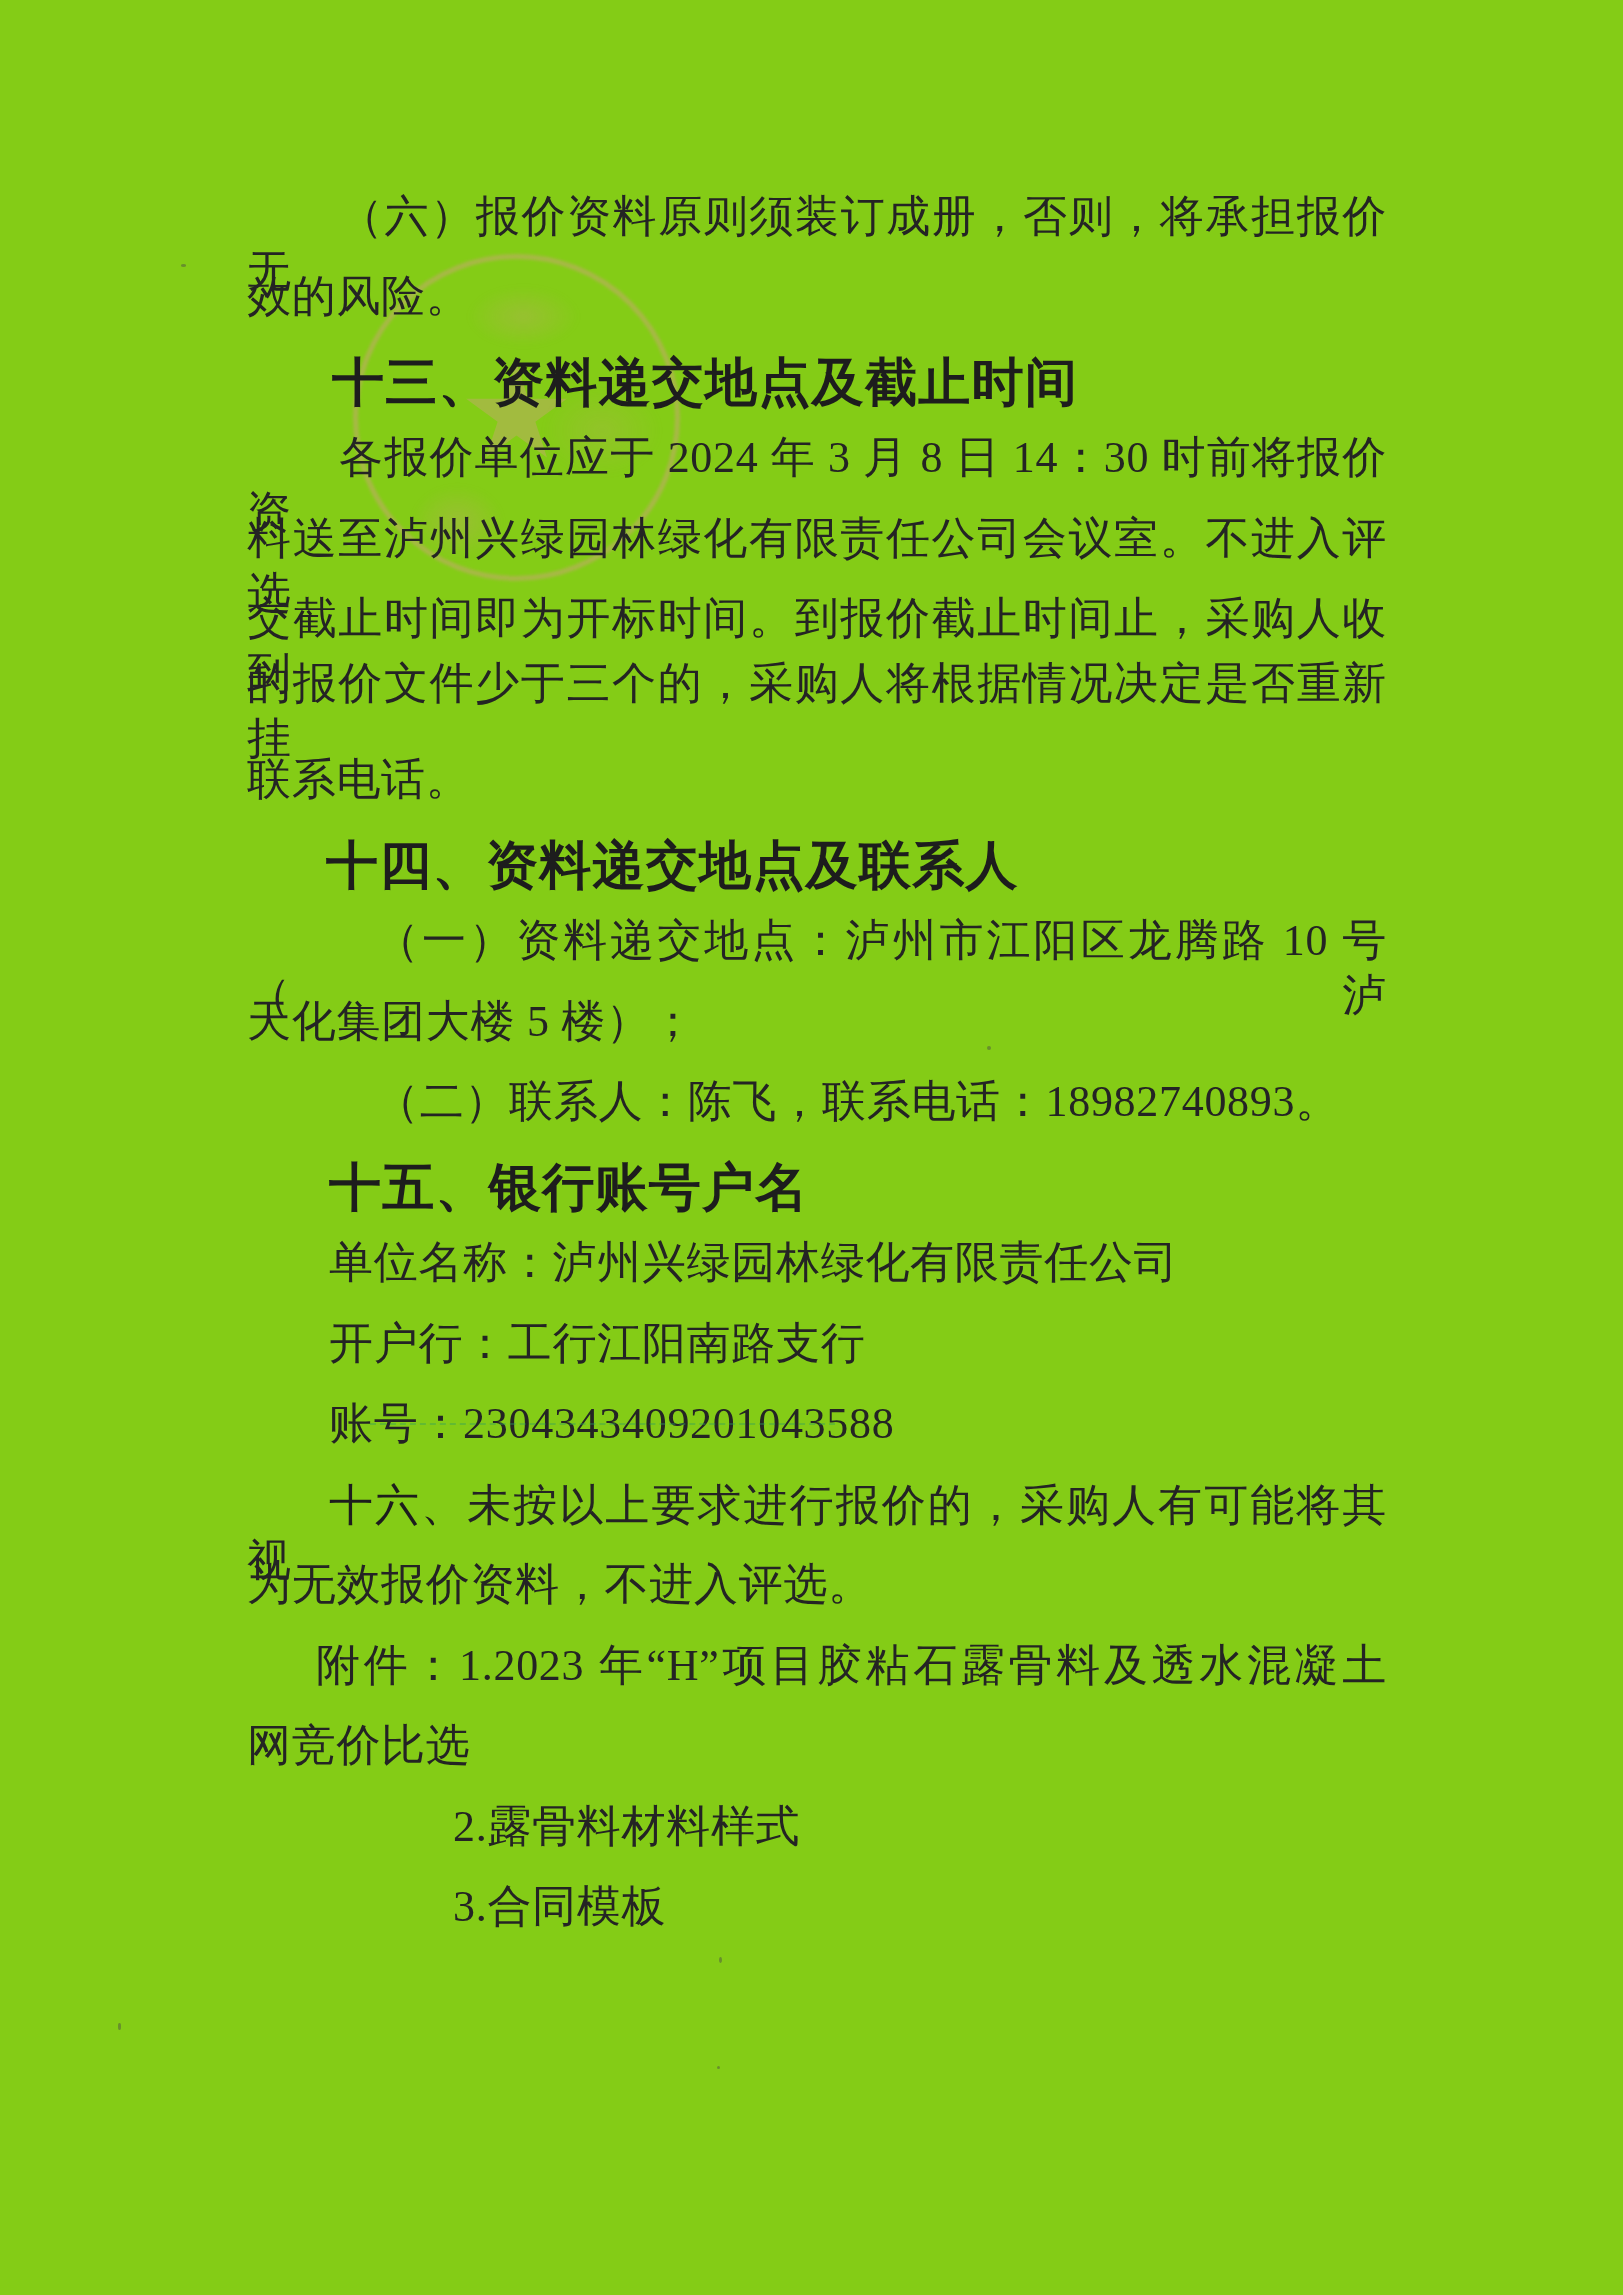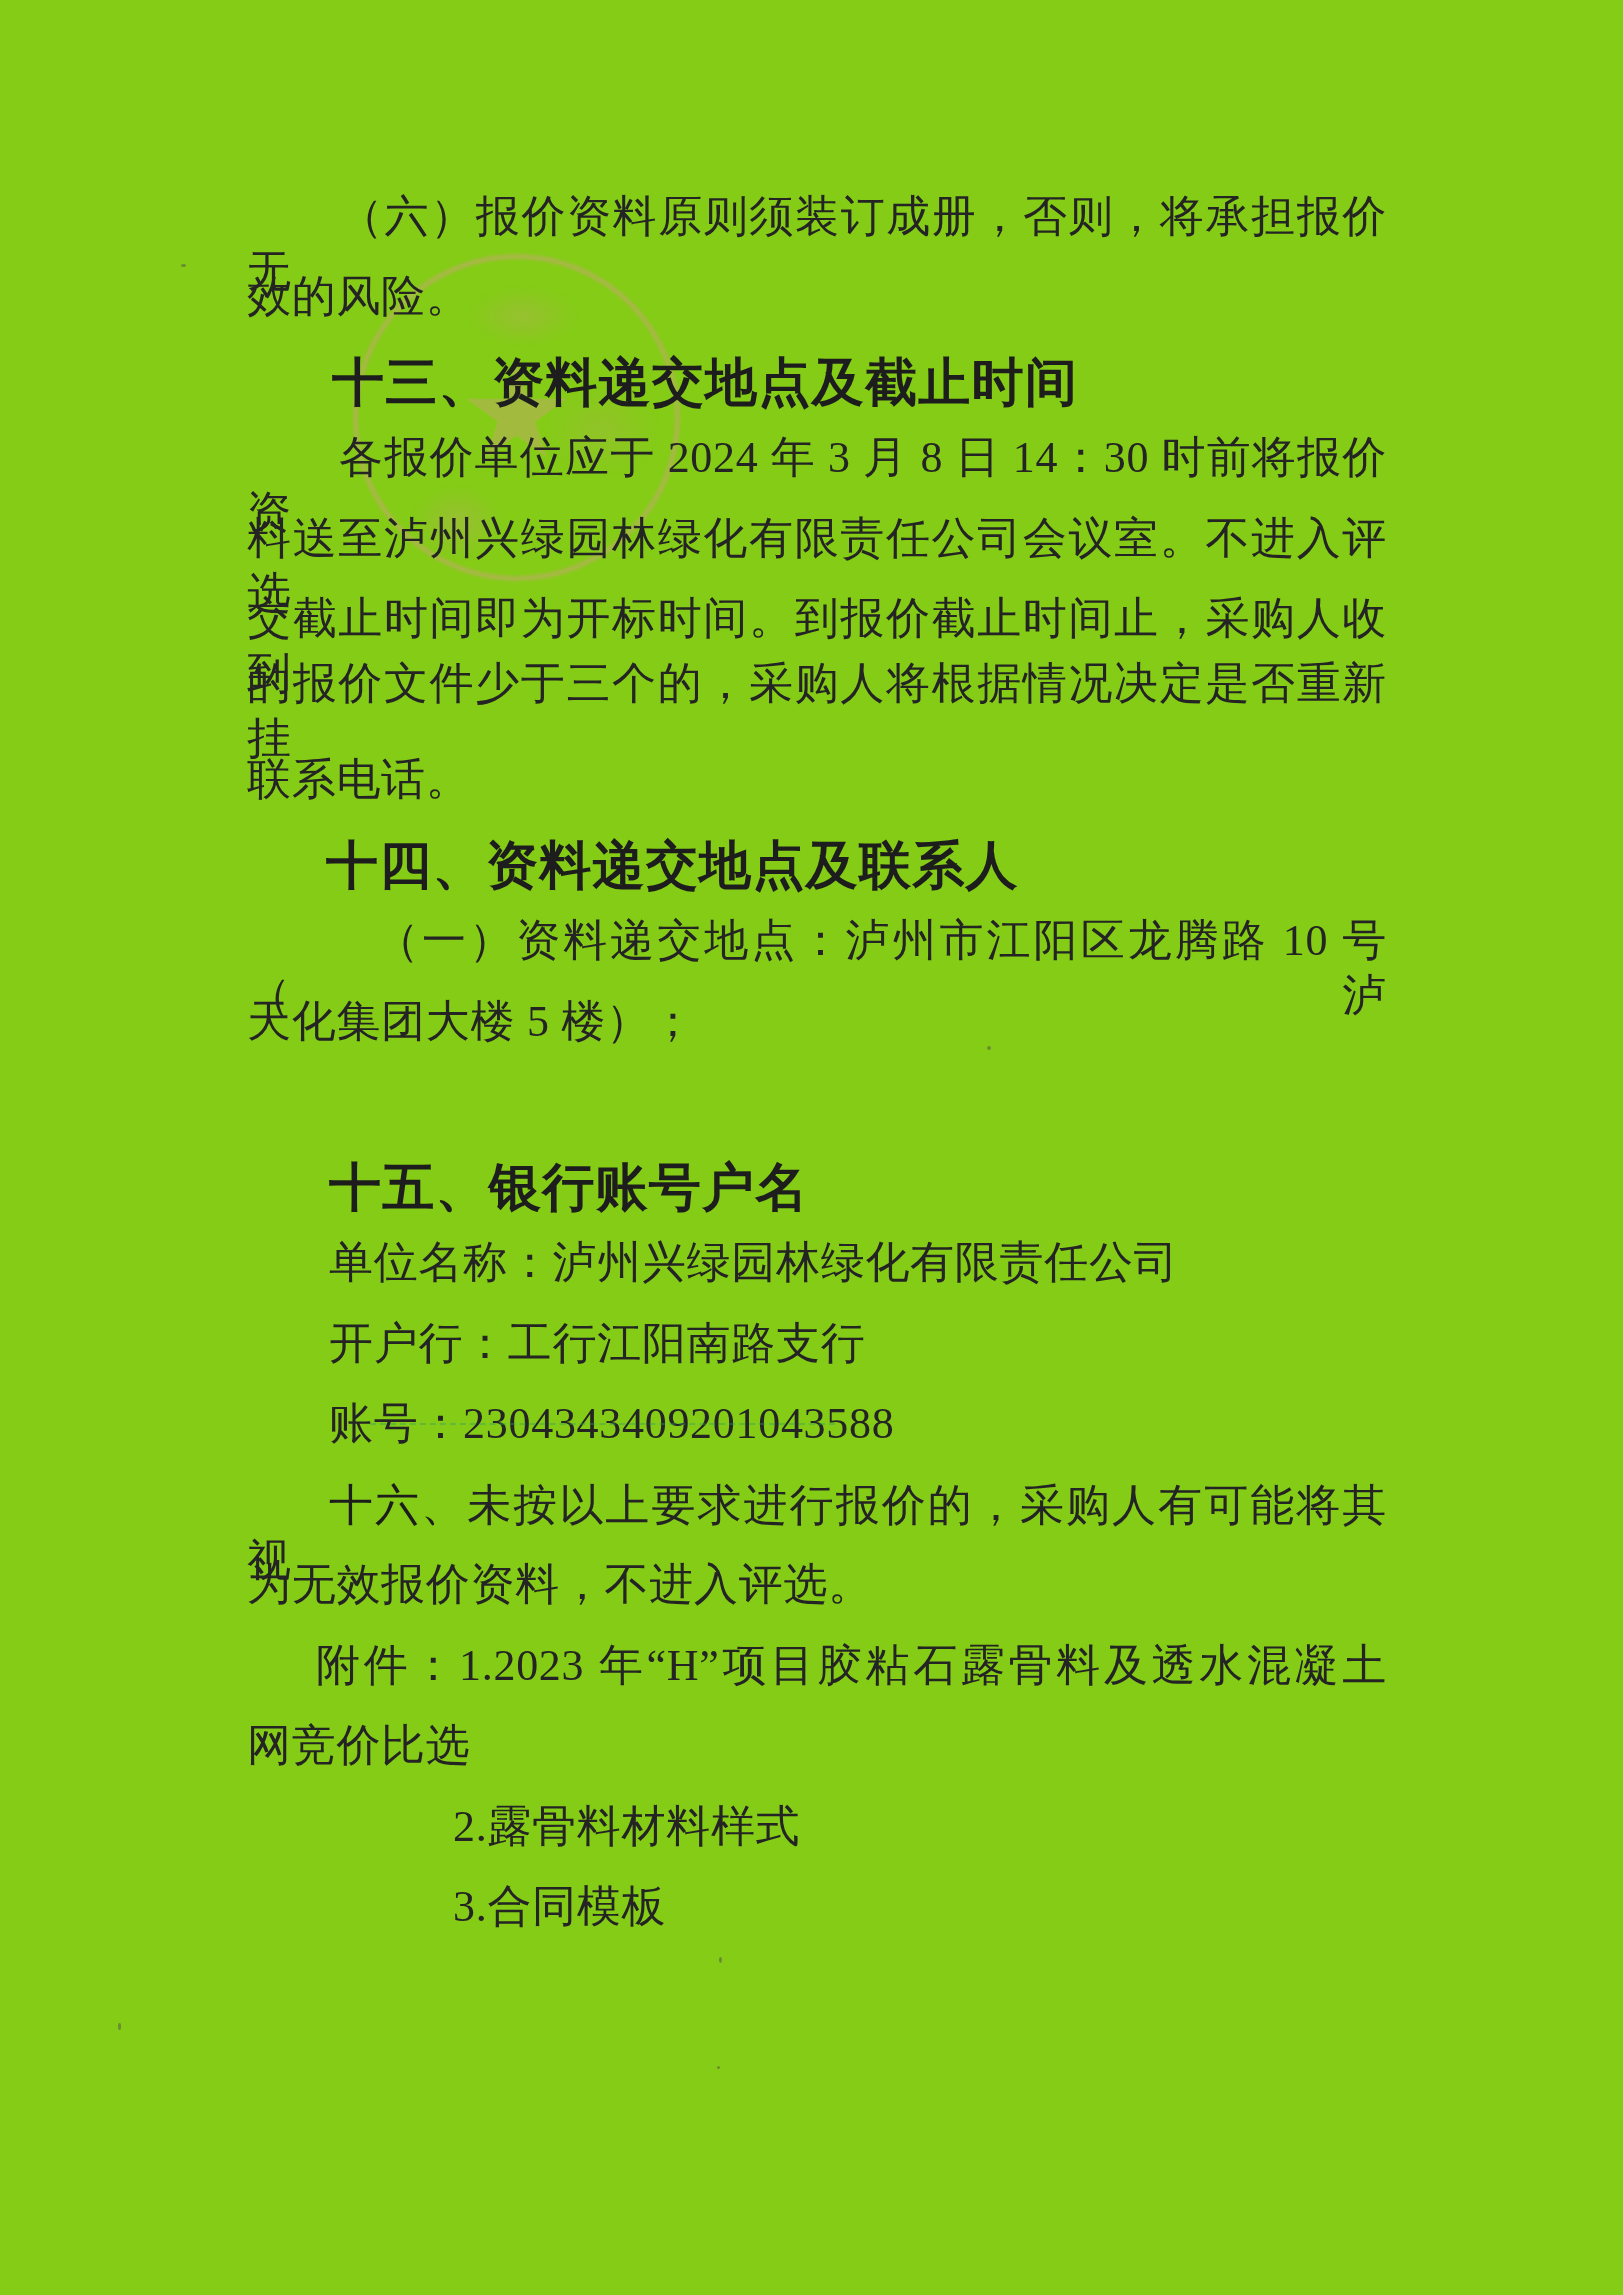--- a/index.html
+++ b/index.html
@@ -89,20 +89,21 @@
   <div class="line" style="top:269px">效的风险。</div>
   <div class="line heading" style="top:350px;text-indent:85px">十三、资料递交地点及截止时间</div>
   <div class="line justify" style="top:430px;text-indent:92px">各报价单位应于 2024 年 3 月 8 日 14：30 时前将报价资</div>
   <div class="line justify" style="top:511px">料送至泸州兴绿园林绿化有限责任公司会议室。不进入评选</div>
   <div class="line justify" style="top:591px">交截止时间即为开标时间。到报价截止时间止，采购人收到</div>
   <div class="line justify" style="top:656px">的报价文件少于三个的，采购人将根据情况决定是否重新挂</div>
   <div class="line" style="top:752px">联系电话。</div>
   <div class="line heading" style="top:833px;text-indent:79px">十四、资料递交地点及联系人</div>
   <div class="line justify" style="top:913px;text-indent:128px">（一）资料递交地点：泸州市江阳区龙腾路 10 号（泸</div>
   <div class="line" style="top:994px">天化集团大楼 5 楼）；</div>
+  <div class="line" style="top:1074px;text-indent:128px">（二）联系人：陈飞，联系电话：18982740893。</div>
   <div class="line heading" style="top:1155px;text-indent:82px">十五、银行账号户名</div>
   <div class="line" style="top:1235px;text-indent:82px">单位名称：泸州兴绿园林绿化有限责任公司</div>
   <div class="line" style="top:1316px;text-indent:82px">开户行：工行江阳南路支行</div>
   <div class="line" style="top:1396px;text-indent:82px">账号：2304343409201043588</div>
   <div class="line justify" style="top:1477px;text-indent:82px">
     <span class="h-inline">十六、</span><span>未按以上要求进行报价的，采购人有可能将其视</span>
   </div>
   <div class="line" style="top:1557px">为无效报价资料，不进入评选。</div>
   <div class="line justify" style="top:1638px;text-indent:69px">附件：1.2023 年“H”项目胶粘石露骨料及透水混凝土</div>
   <div class="line" style="top:1718px">网竞价比选</div>

